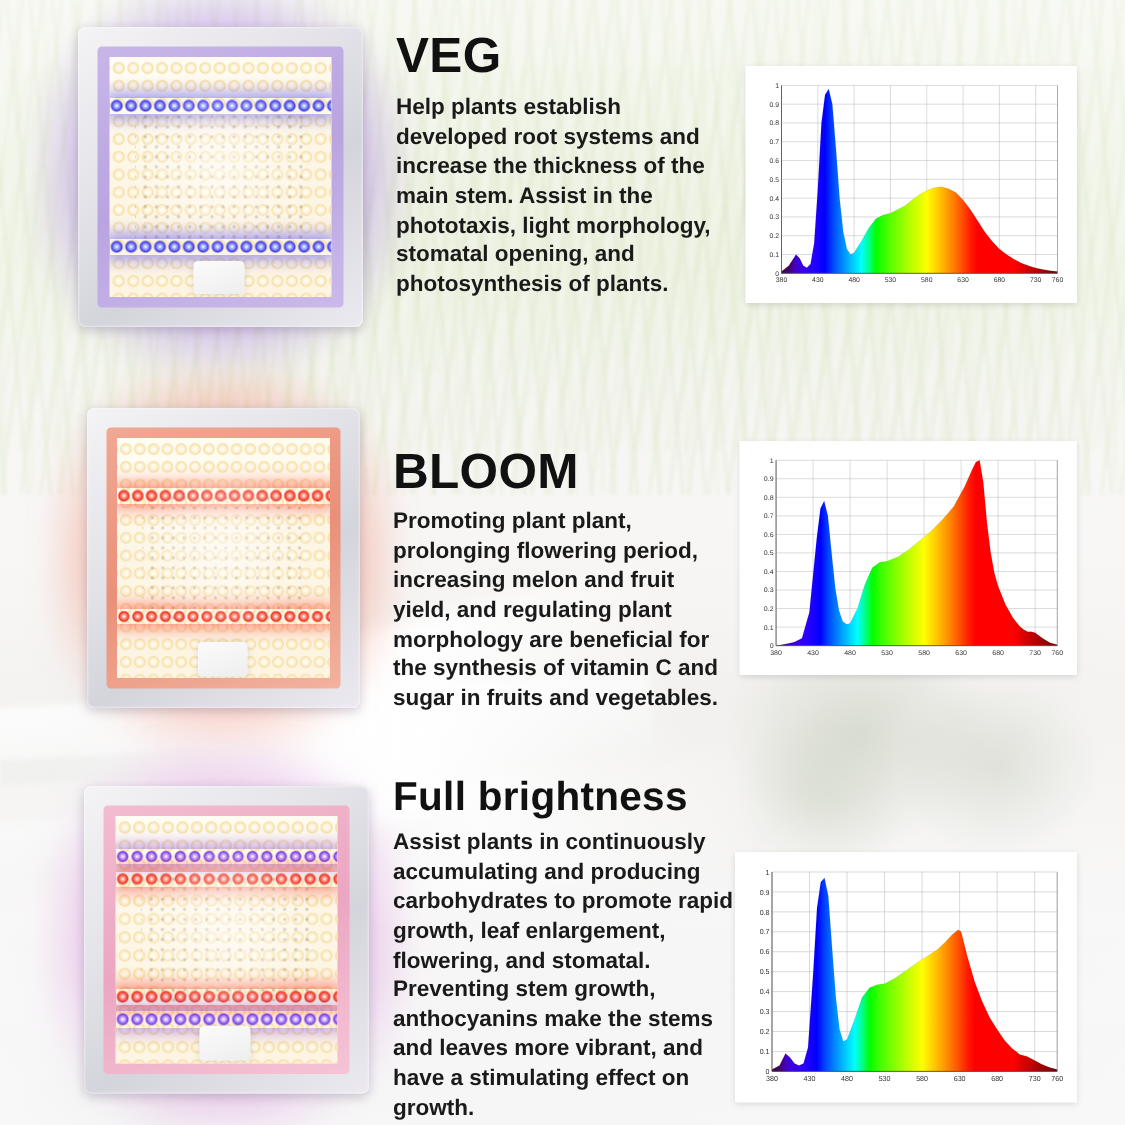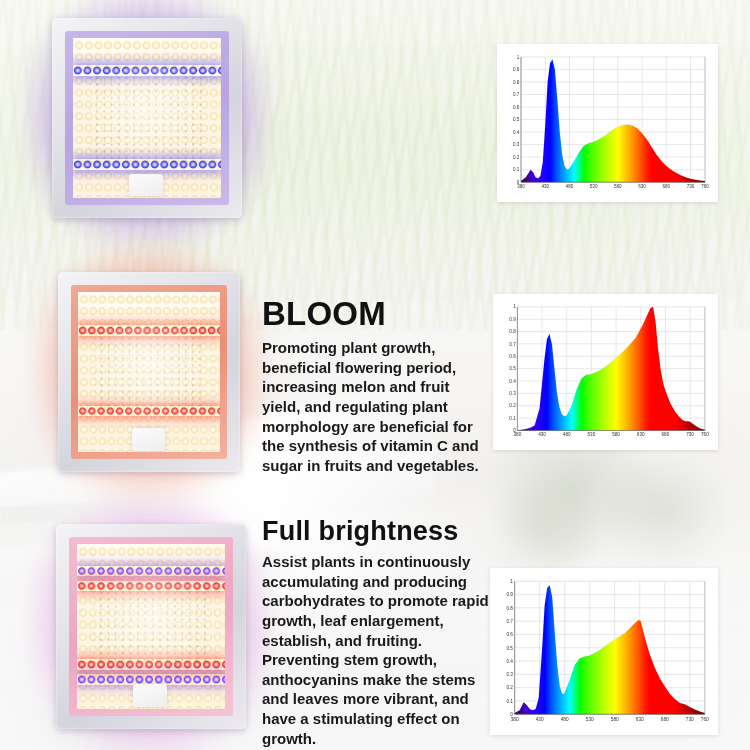--- a/index.html
+++ b/index.html
@@ -267,20 +267,24 @@
             <div class="board-chip-shadow"></div>
             <div class="led-row row-blue" style="top:17%;"></div>
             <div class="led-row row-blue" style="top:76%;"></div>
             <div class="led-sensor"></div>
             <div class="board-sheen"></div>
           </div>
         </div>
       </div>
     </div>
 
+    <div class="txt" style="left:264px;top:20px;width:222px;">
+      <div class="heading h-veg">VEG</div>
+      <div class="body">Help plants establish developed root systems and increase the thickness of the main stem. Assist in the phototaxis, light morphology, stomatal opening, and photosynthesis of plants.</div>
+    </div>
 
     <div class="chart-card" style="left:497px;top:44px;width:221px;height:158px;">
       <svg class="chart-svg" viewBox="0 0 210 150" preserveAspectRatio="none">
           <defs>
             <linearGradient id="g0" x1="0" y1="0" x2="1" y2="0">
               <stop offset="0.00%" stop-color="rgb(60,0,87)"></stop>
               <stop offset="2.63%" stop-color="rgb(69,0,101)"></stop>
               <stop offset="5.26%" stop-color="rgb(64,0,207)"></stop>
               <stop offset="7.89%" stop-color="rgb(56,0,231)"></stop>
               <stop offset="10.53%" stop-color="rgb(44,0,255)"></stop>
@@ -382,21 +386,21 @@
             <div class="led-row row-red" style="top:71%;"></div>
             <div class="led-sensor"></div>
             <div class="board-sheen"></div>
           </div>
         </div>
       </div>
     </div>
 
     <div class="txt" style="left:262px;top:47px;width:228px;">
       <div class="heading h-bloom">BLOOM</div>
-      <div class="body">Promoting plant growth, beneficial flowering period, increasing melon and fruit yield, and regulating plant morphology are beneficial for the synthesis of vitamin C and sugar in fruits and vegetables.</div>
+      <div class="body">Promoting plant plant, prolonging flowering period, increasing melon and fruit yield, and regulating plant morphology are beneficial for the synthesis of vitamin C and sugar in fruits and vegetables.</div>
     </div>
 
     <div class="chart-card" style="left:493px;top:44px;width:225px;height:156px;">
       <svg class="chart-svg" viewBox="0 0 210 150" preserveAspectRatio="none">
           <defs>
             <linearGradient id="g1" x1="0" y1="0" x2="1" y2="0">
               <stop offset="0.00%" stop-color="rgb(60,0,87)"></stop>
               <stop offset="2.63%" stop-color="rgb(69,0,101)"></stop>
               <stop offset="5.26%" stop-color="rgb(64,0,207)"></stop>
               <stop offset="7.89%" stop-color="rgb(56,0,231)"></stop>
@@ -501,21 +505,21 @@
             <div class="led-row row-violet" style="top:79%;"></div>
             <div class="led-sensor"></div>
             <div class="board-sheen"></div>
           </div>
         </div>
       </div>
     </div>
 
     <div class="txt" style="left:262px;top:8px;width:230px;">
       <div class="heading h-full">Full brightness</div>
-      <div class="body">Assist plants in continuously accumulating and producing carbohydrates to promote rapid growth, leaf enlargement, establish, and fruiting. Preventing stem growth, anthocyanins make the stems and leaves more vibrant, and have a stimulating effect on growth.</div>
+      <div class="body">Assist plants in continuously accumulating and producing carbohydrates to promote rapid growth, leaf enlargement, flowering, and stomatal. Preventing stem growth, anthocyanins make the stems and leaves more vibrant, and have a stimulating effect on growth.</div>
     </div>
 
     <div class="chart-card" style="left:490px;top:58px;width:228px;height:167px;">
       <svg class="chart-svg" viewBox="0 0 210 150" preserveAspectRatio="none">
           <defs>
             <linearGradient id="g2" x1="0" y1="0" x2="1" y2="0">
               <stop offset="0.00%" stop-color="rgb(60,0,87)"></stop>
               <stop offset="2.63%" stop-color="rgb(69,0,101)"></stop>
               <stop offset="5.26%" stop-color="rgb(64,0,207)"></stop>
               <stop offset="7.89%" stop-color="rgb(56,0,231)"></stop>

